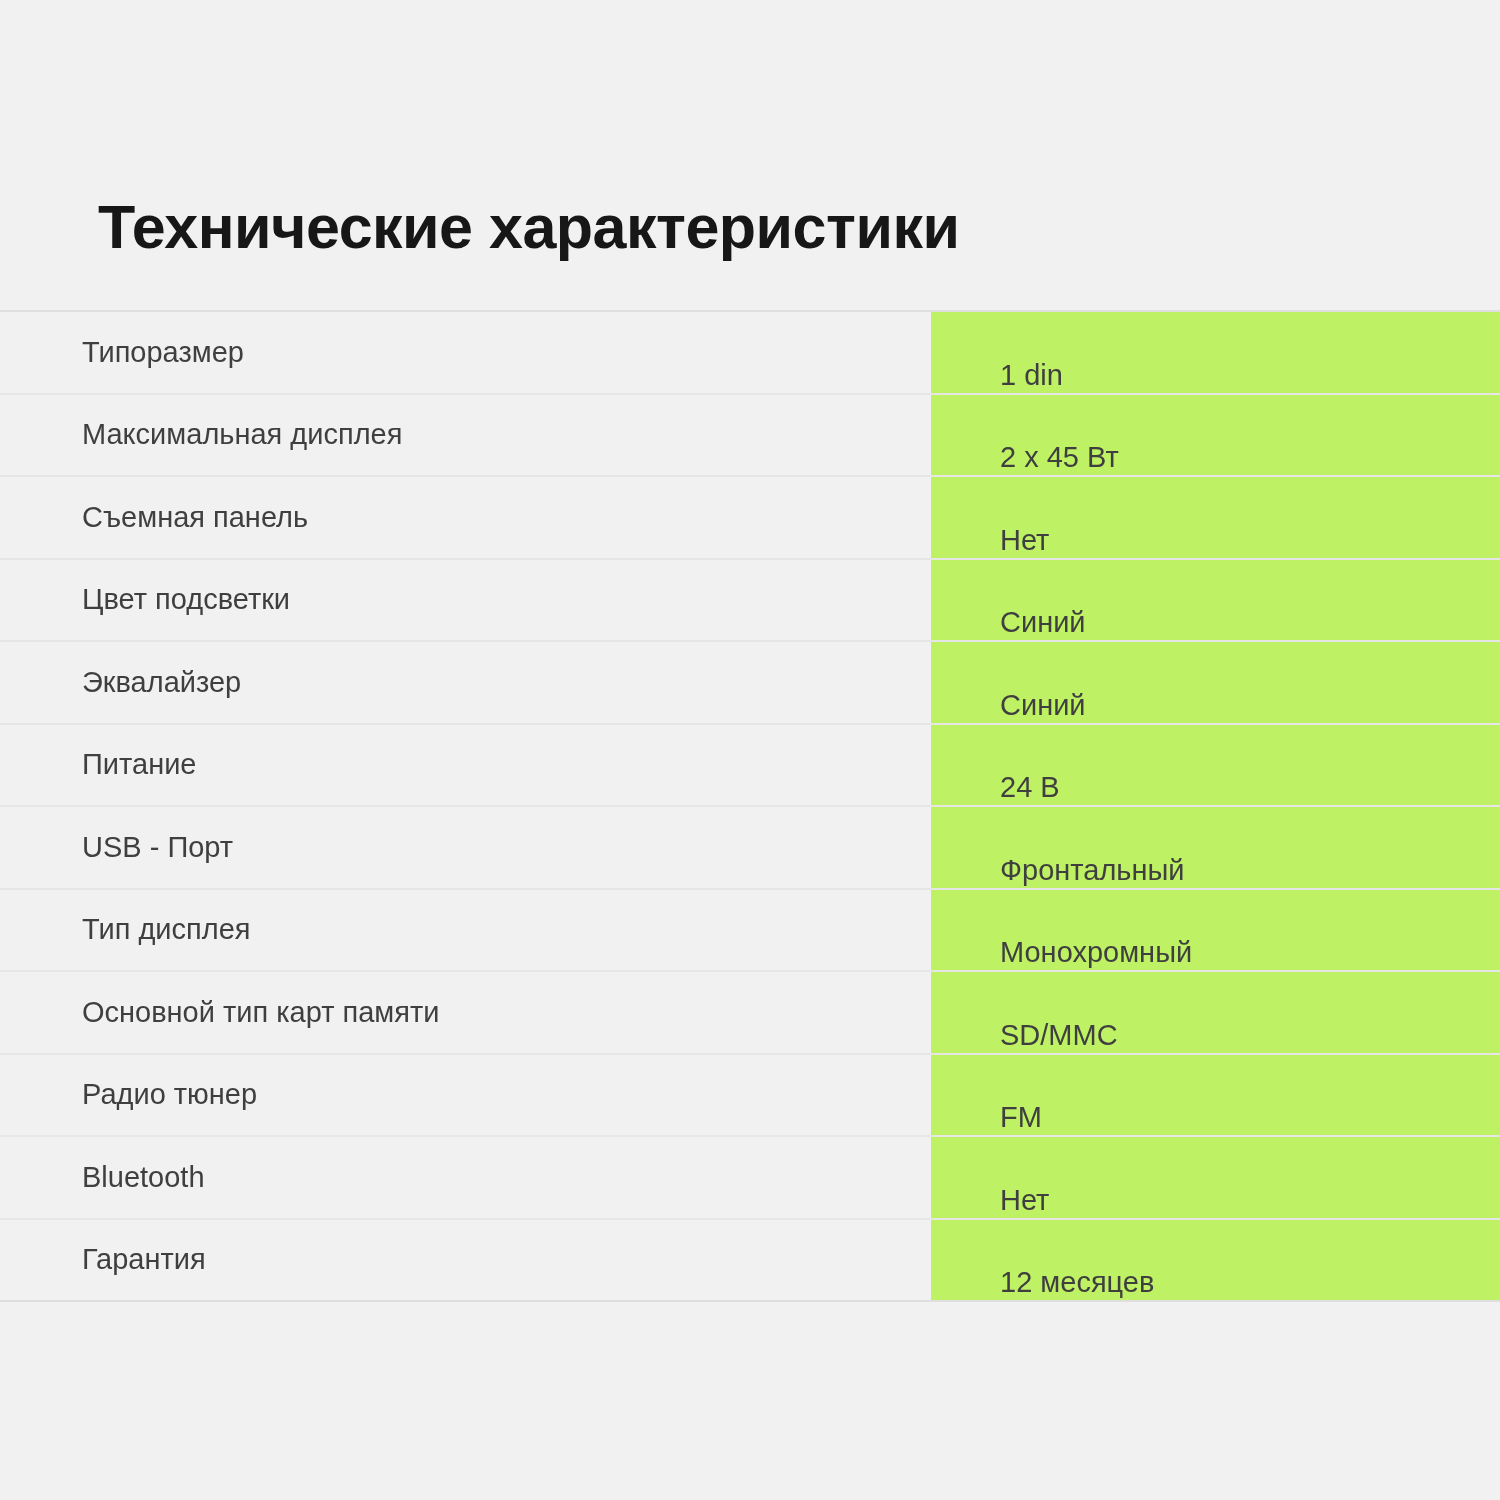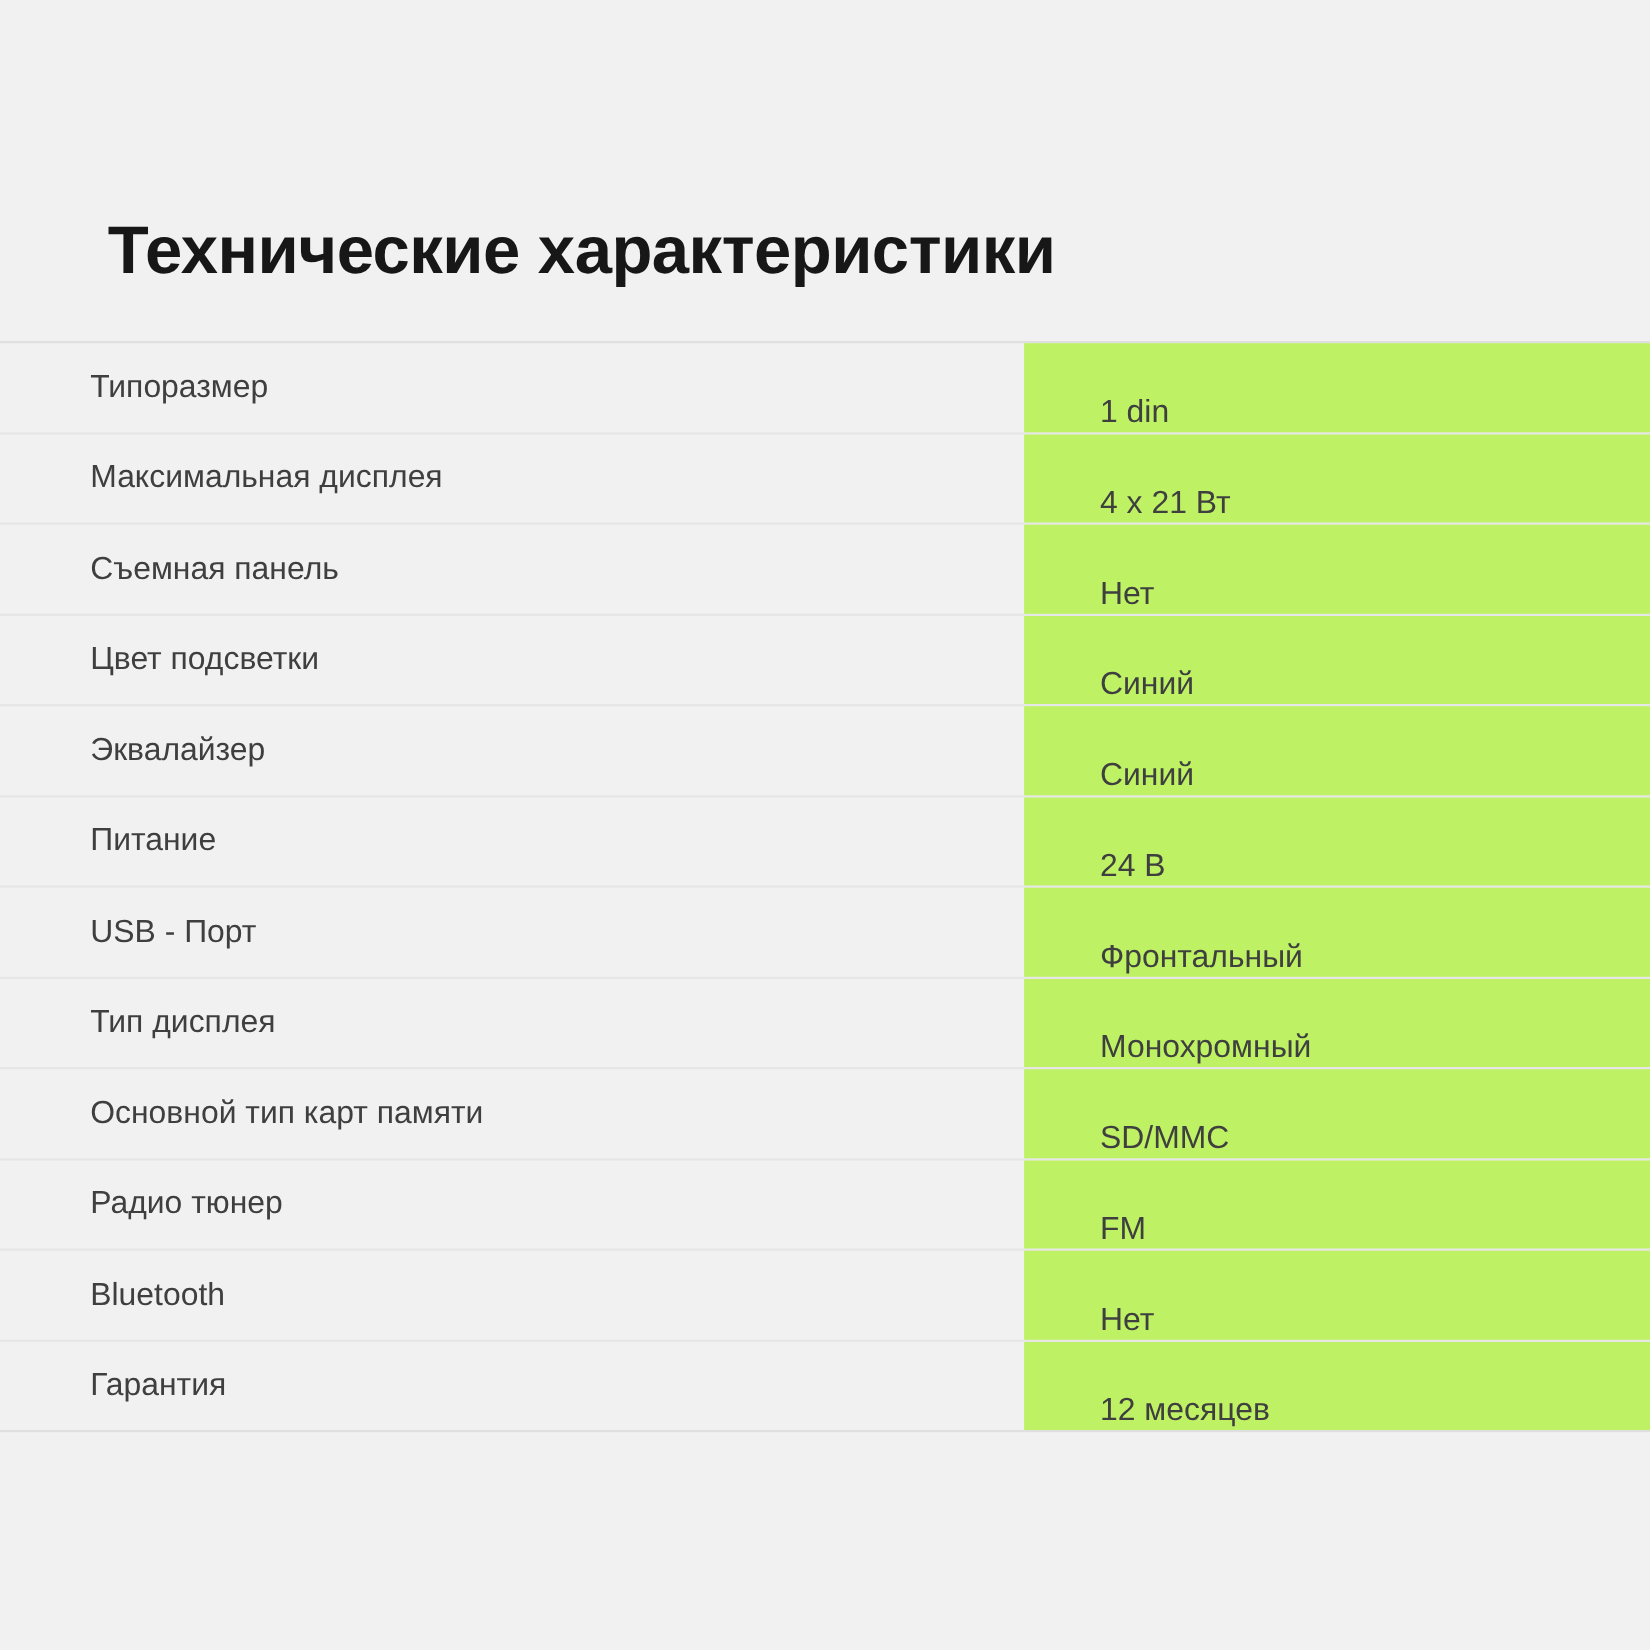--- a/index.html
+++ b/index.html
@@ -78,21 +78,21 @@
     <div class="spec-value-cell">
       <span class="spec-value">1 din</span>
     </div>
   </div>
 
   <div class="spec-row">
     <div class="spec-label-cell">
       <span class="spec-label">Максимальная дисплея</span>
     </div>
     <div class="spec-value-cell">
-      <span class="spec-value">4 x 21 Вт</span>
+      <span class="spec-value">2 x 45 Вт</span>
     </div>
   </div>
 
   <div class="spec-row">
     <div class="spec-label-cell">
       <span class="spec-label">Съемная панель</span>
     </div>
     <div class="spec-value-cell">
       <span class="spec-value">Нет</span>
     </div>

